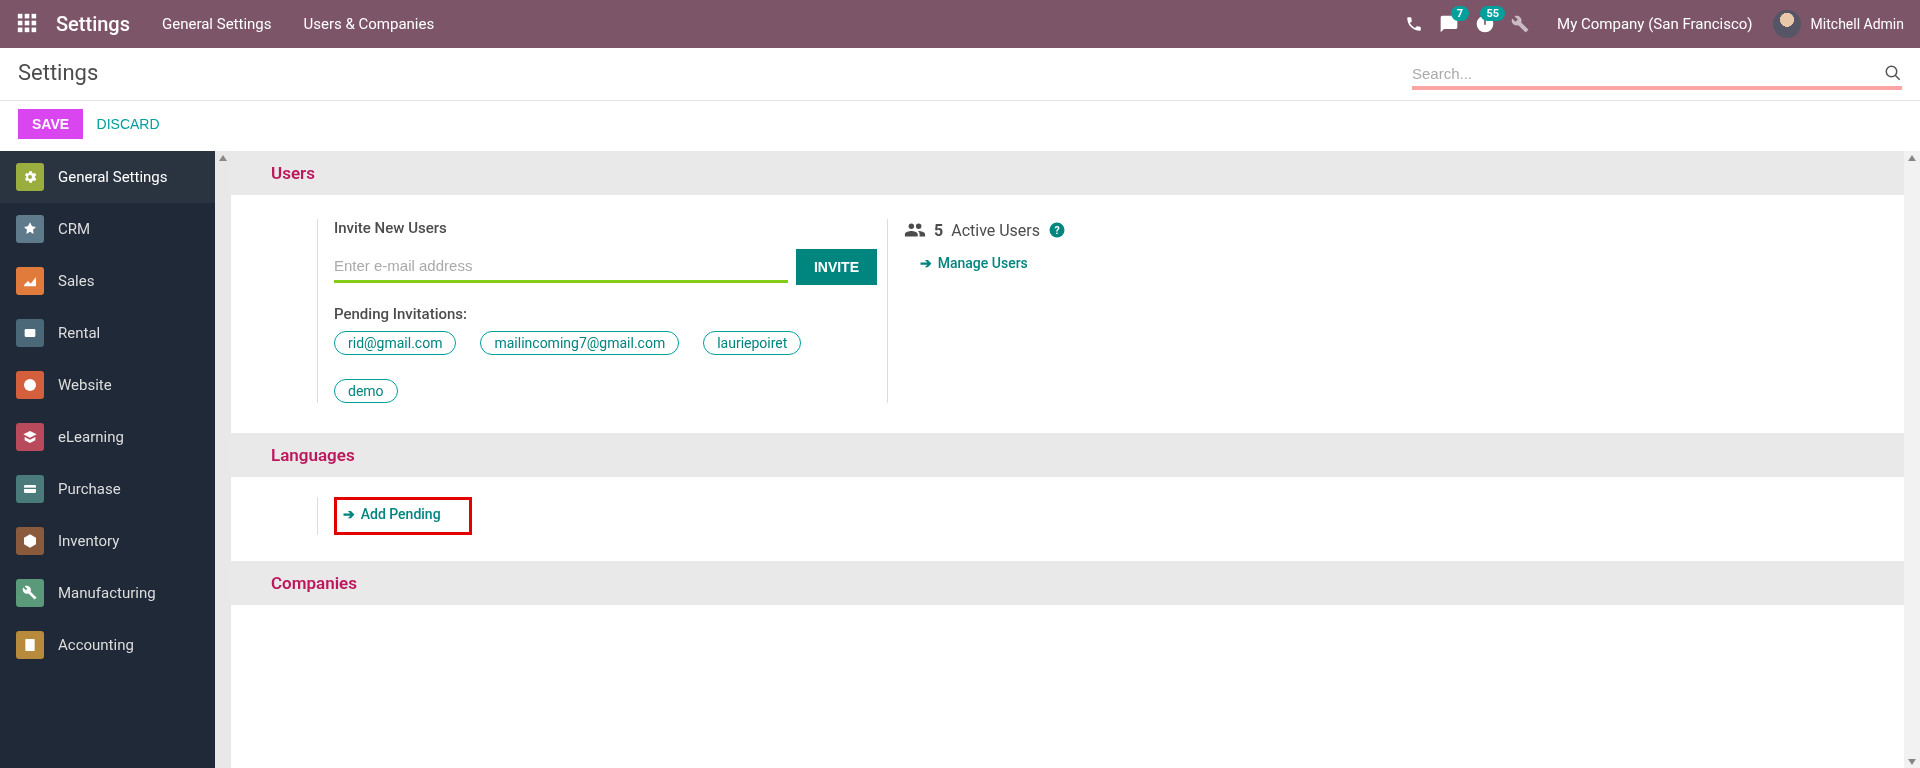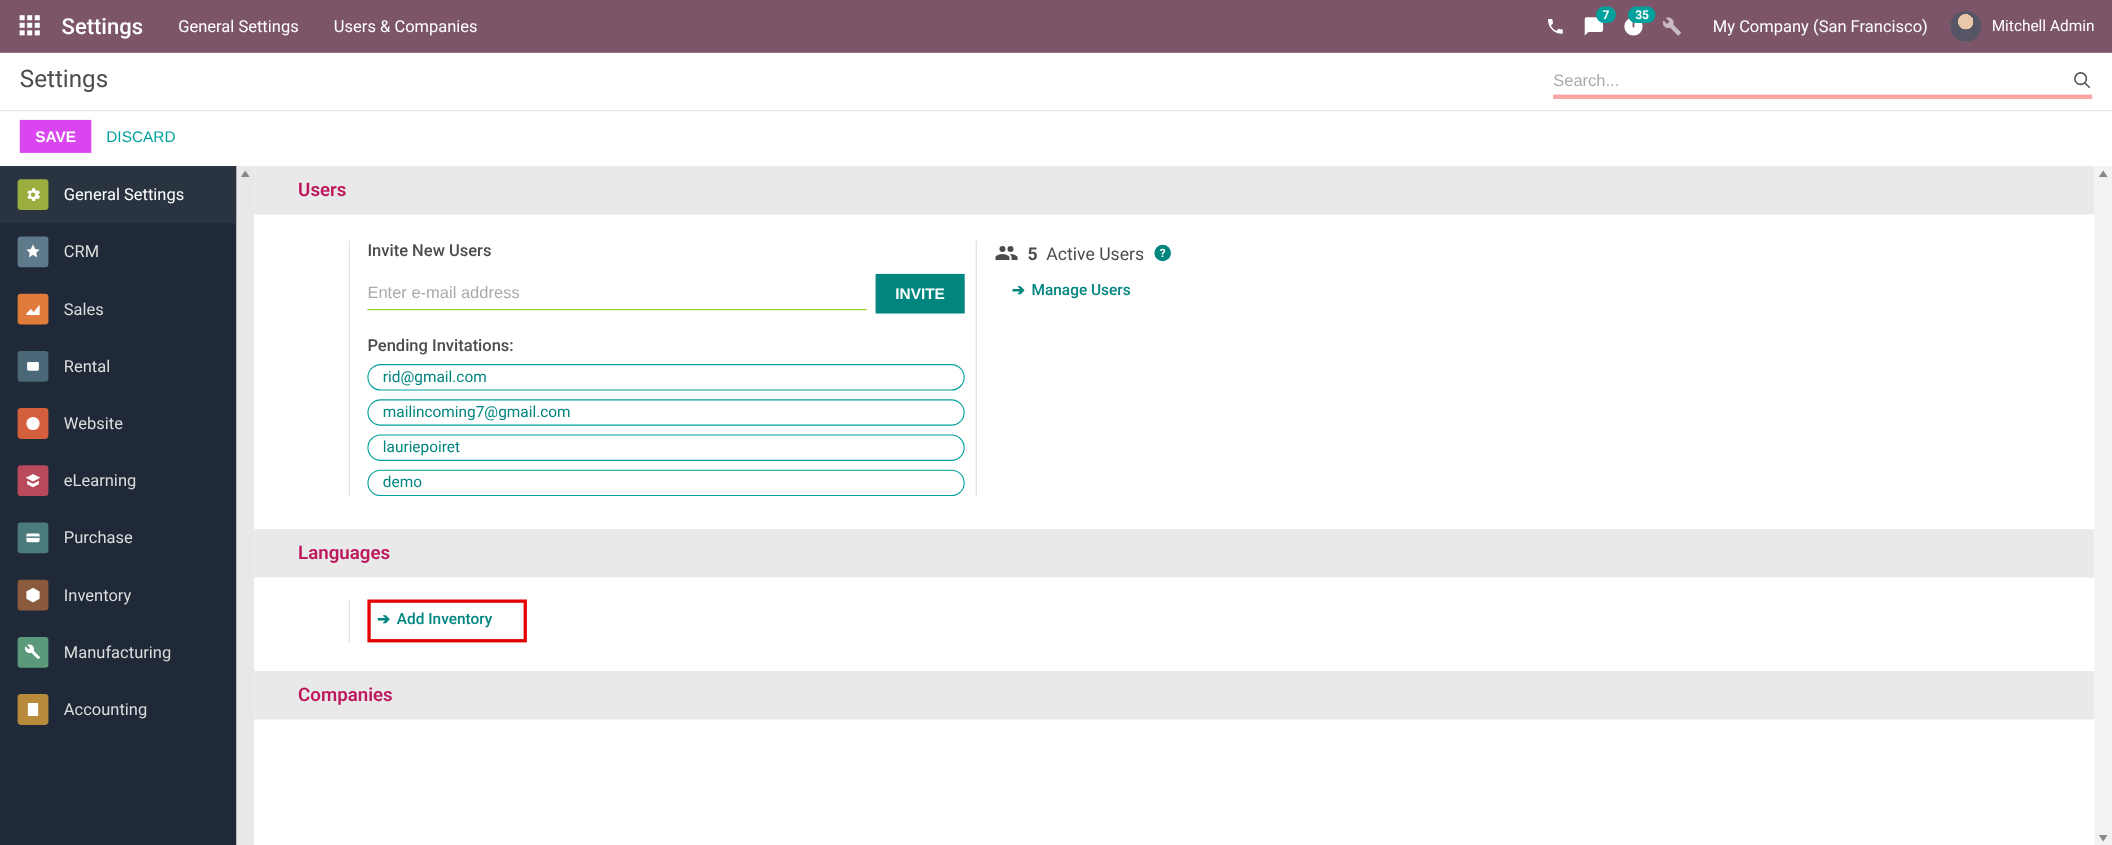--- a/index.html
+++ b/index.html
@@ -57,26 +57,26 @@
 .scrollbar-right::after { content:""; position: absolute; bottom: 4px; left: 50%; transform: translateX(-50%); border-left: 4px solid transparent; border-right: 4px solid transparent; border-top: 6px solid #888; }
 
 .content { flex: 1; overflow-y: auto; background: #fff; }
 .section-header { background: #e9e9e9; padding: 12px 40px; font-size: 17px; font-weight: 600; color: #be185d; }
 .section-body { padding: 24px 40px 30px 86px; display: flex; }
 .section-body .col-left { border-left: 1px solid #ddd; padding-left: 16px; flex: 0 0 560px; }
 .section-body .col-right { border-left: 1px solid #ddd; padding-left: 16px; margin-left: 10px; flex: 1; }
 
 .field-label { font-size: 15px; color: #4c4c4c; margin-bottom: 12px; font-weight: 500; }
 .invite-row { display: flex; align-items: center; margin-bottom: 20px; }
-.invite-row input { flex: 1; border: none; border-bottom: 1px solid #84cc16; padding: 6px 0; font-size: 15px; outline: none; }
+.invite-row input { flex: 1; border: none; border-bottom: 3px solid #84cc16; padding: 6px 0; font-size: 15px; outline: none; }
 .invite-row input::placeholder { color: #aaa; }
 .btn-invite { background: #00857f; color: #fff; border: none; padding: 10px 18px; font-size: 14px; font-weight: bold; cursor: pointer; margin-left: 8px; }
 
 .pending-label { font-size: 15px; margin-bottom: 8px; font-weight: 500; }
-.pill-row { display: flex; flex-wrap: wrap; gap: 8px; flex-direction: column; }
+.pill-row { display: flex; flex-wrap: wrap; gap: 24px; }
 .pill { border: 1px solid #00a09d; color: #00857f; border-radius: 14px; padding: 3px 13px; font-size: 14px; cursor: pointer; }
 
 .users-count-row { display: flex; align-items: center; font-size: 16px; gap: 8px; margin-bottom: 14px; }
 .users-count-row .count { font-weight: bold; }
 .help-icon { color: #00857f; font-weight: bold; cursor: pointer; }
 
 .link-action { color: #00857f; cursor: pointer; font-weight: 500; display: inline-flex; align-items: center; gap: 6px; }
 .link-action .arrow { font-weight: bold; }
 
 .langs-body { padding: 20px 40px 26px 86px; }
@@ -117,21 +117,21 @@
   <span class="icon-btn">
     <svg width="20" height="20" viewBox="0 0 24 24" fill="#fff">
         <path d="M20 2H4c-1.1 0-2 .9-2 2v18l4-4h14c1.1 0 2-.9 2-2V4c0-1.1-.9-2-2-2z"></path>
       </svg>
     <span class="badge">7</span>
   </span>
   <span class="icon-btn">
     <svg width="20" height="20" viewBox="0 0 24 24" fill="#fff">
         <path d="M12 2a10 10 0 100 20 10 10 0 000-20zm1 11h-2V6h2v7z"></path>
       </svg>
-    <span class="badge">35</span>
+    <span class="badge">55</span>
   </span>
   <span class="icon-btn" style="opacity:.6">
     <svg width="18" height="18" viewBox="0 0 24 24" fill="#fff">
         <path d="M22.7 19l-9.1-9.1c.9-2.3.4-5-1.5-6.9-2-2-5-2.4-7.4-1.3L9 6 6 9 1.6 4.7C.4 7.1.9 10.1 2.9 12.1c1.9 1.9 4.6 2.4 6.9 1.5l9.1 9.1c.4.4 1 .4 1.4 0l2.3-2.3c.5-.4.5-1.1.1-1.4z"></path>
       </svg>
   </span>
   <span class="company">My Company (San Francisco)</span>
   <span class="user">
     <span class="avatar"></span>
     <span>Mitchell Admin</span>
@@ -286,21 +286,21 @@
         </div>
       </div>
     </div>
 
     <div class="section-header">Languages</div>
     <div class="langs-body">
       <div class="langs-col">
         <div class="highlight-box">
           <span class="link-action">
             <span class="arrow">➔</span>
-            <span>Add Inventory</span>
+            <span>Add Pending</span>
           </span>
         </div>
       </div>
     </div>
 
     <div class="section-header">Companies</div>
     </div>
     <div class="scrollbar-right"></div>
   </div>
 </div>

